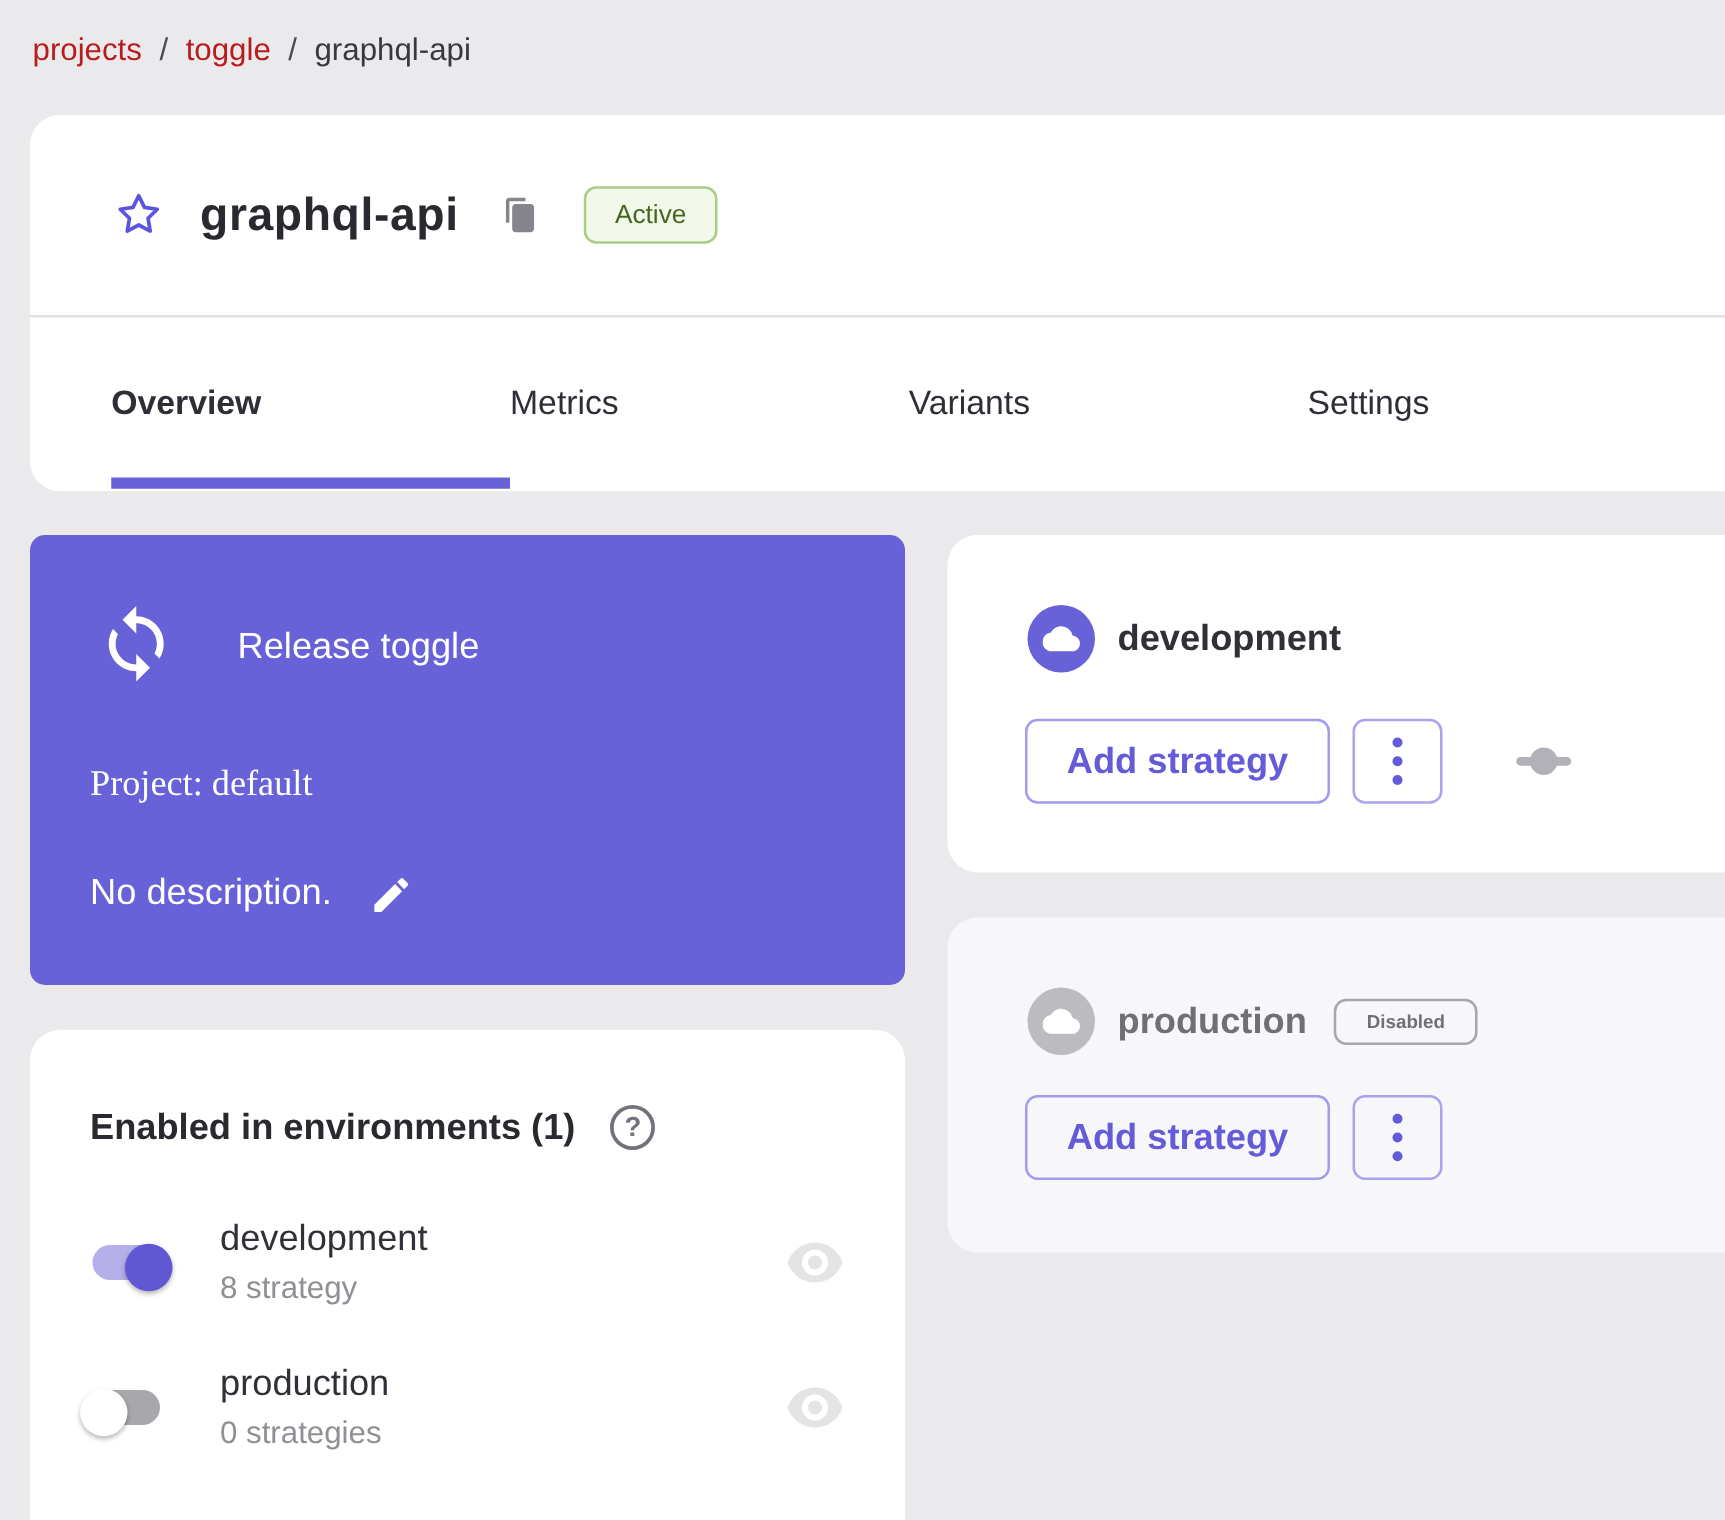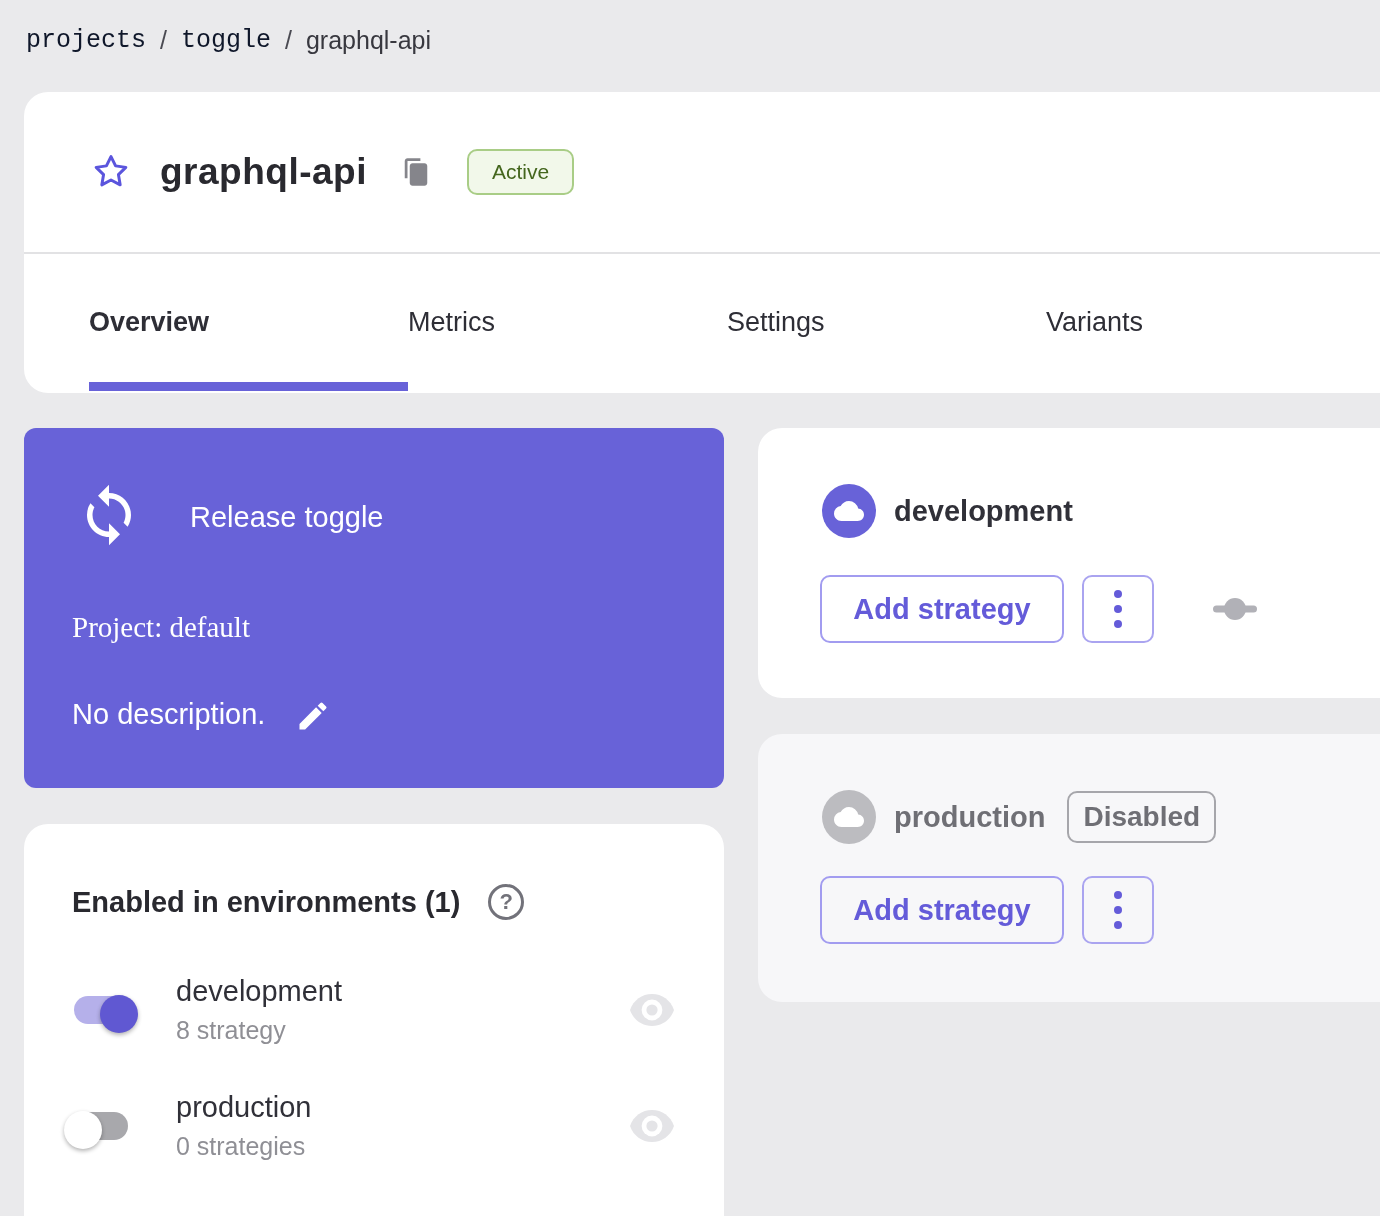--- a/index.html
+++ b/index.html
@@ -11,21 +11,21 @@
     color:#2e2e36;
     overflow:hidden;
   }
 
   
   .breadcrumb {
     position:absolute; top:26px; left:26px;
     display:flex; align-items:center; gap:14px;
     font-size:25px;
   }
-  .breadcrumb a { color:#0f172a; text-decoration:none; cursor:pointer;font-family:Liberation Mono, monospace; }
+  .breadcrumb a { color:#b91c1c; text-decoration:none; cursor:pointer; }
   .breadcrumb .sep { color:#4a4a52; }
   .breadcrumb .current { color:#38383f; }
 
   
   .header-card {
     position:absolute; left:24px; top:92px; right:0; height:301px;
     background:#fff; border-radius:24px 0 0 24px;
   }
   .header-row {
     height:162px; display:flex; align-items:center; padding-left:66px;
@@ -79,21 +79,21 @@
   .env-avatar {
     width:54px; height:54px; border-radius:50%;
     display:flex; align-items:center; justify-content:center;
   }
   .env-avatar.purple { background:#6862d8; }
   .env-avatar.gray { background:#bcbcc0; }
   .env-name { margin-left:18px; font-size:29px; font-weight:bold; color:#303038; }
   .env-card.prod .env-name { color:#6f6f75; }
   .badge-disabled {
     margin-left:22px; border:2px solid #a6a6ab; color:#6f6f75;
-    font-size:28px; font-weight:bold; padding:8px 14px; border-radius:10px;
+    font-size:15px; font-weight:bold; padding:8px 24px; border-radius:10px;
   }
   .env-actions {
     position:absolute; left:62px; display:flex; align-items:center;
   }
   .env-card.dev .env-actions { top:147px; }
   .env-card.prod .env-actions { top:142px; }
   .btn-add-strategy {
     width:244px; height:68px; background:transparent;
     border:2px solid #a29cf0; border-radius:10px;
     color:#645bd9; font-size:29px; font-weight:bold;
@@ -180,24 +180,24 @@
   </div>
   <div class="tabs-row">
     <div class="tab active">
       <span>Overview</span>
       <span class="tab-indicator"></span>
     </div>
     <div class="tab">
       <span>Metrics</span>
     </div>
     <div class="tab">
-      <span>Settings</span>
+      <span>Variants</span>
     </div>
     <div class="tab">
-      <span>Variants</span>
+      <span>Settings</span>
     </div>
   </div>
 </section>
 
 <section class="toggle-card">
   <div class="type-row">
     <span>
       <svg width="66" height="66" viewBox="0 0 24 24" fill="#ffffff">
         <path d="M12 4V1L8 5l4 4V6c3.31 0 6 2.69 6 6 0 1.01-.25 1.97-.7 2.8l1.46 1.46A7.93 7.93 0 0 0 20 12c0-4.42-3.58-8-8-8zm0 14c-3.31 0-6-2.69-6-6 0-1.01.25-1.97.7-2.8L5.24 7.74A7.93 7.93 0 0 0 4 12c0 4.42 3.58 8 8 8v3l4-4-4-4v3z"></path>
       </svg>

